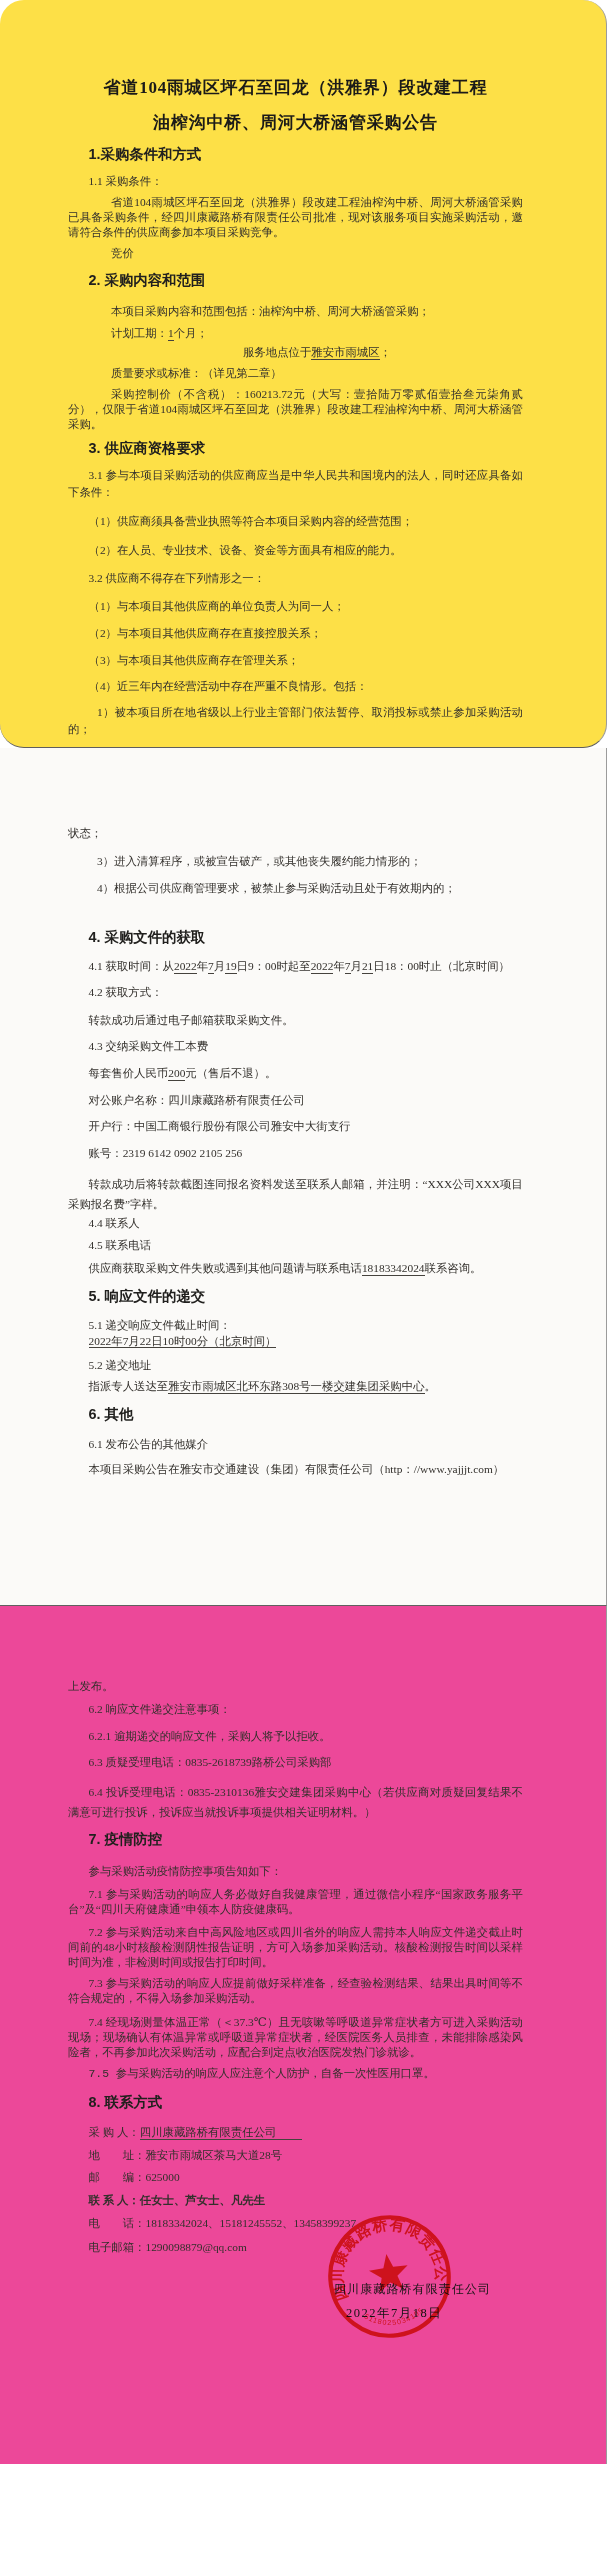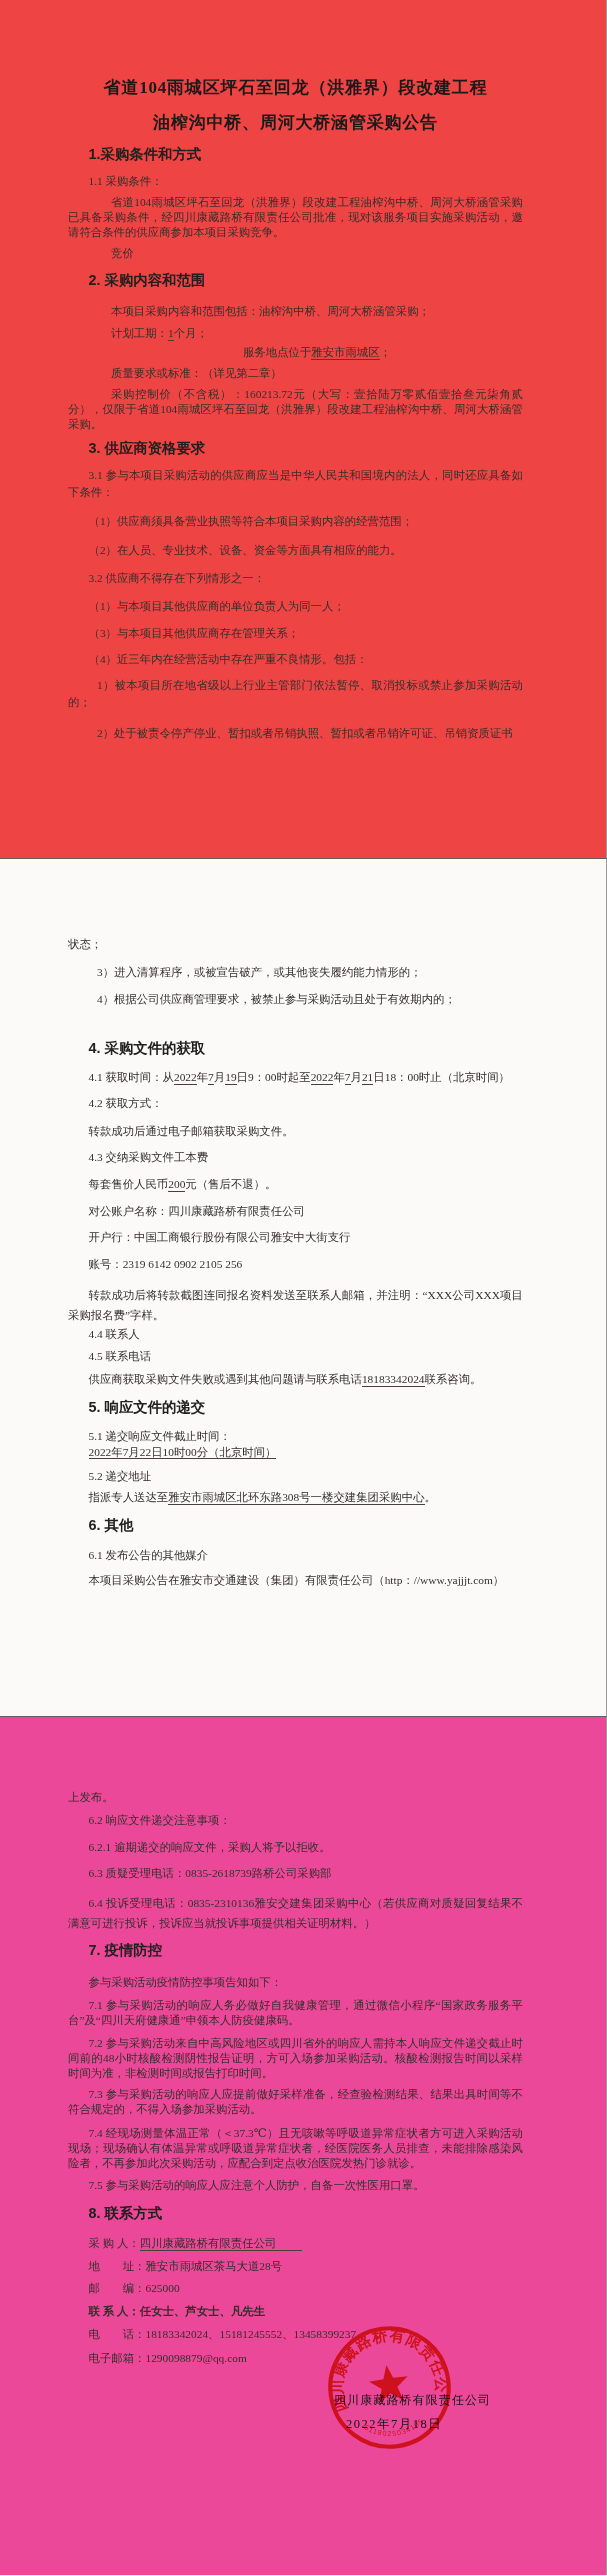--- a/index.html
+++ b/index.html
@@ -1,19 +1,19 @@
 <!DOCTYPE html>
 <html style="font-size:12px"><head>
 <meta charset="utf-8">
 <style>
   html,body{margin:0;padding:0;background:#ffffff;}
   body{width:607px;font-family:"Liberation Serif","DejaVu Serif",serif;}
   #pages{width:607px;}
   .page{position:relative;width:607px;box-sizing:border-box;overflow:hidden;border-right:1.5px solid #9b9b9b;}
-  .page-1{height:859px;background:#ef4444;border-bottom:1.5px solid #5e5e5e;}
+  .page-1{height:748px;background:#fde047;border-bottom:1.5px solid #5e5e5e;border-radius:24px;}
   .page-2{height:858px;background:#fbfaf8;border-bottom:1.5px solid #606060;}
   .page-3{height:858px;background:#ec4899;}
   .content{position:relative;margin:0 83px 0 68px;color:#33302c;font-size:11.4px;line-height:16px;text-align:left;}
   .b{margin:0;}
   .b-title{font-size:17px;font-weight:bold;line-height:30px;text-align:center;color:#1b1a18;letter-spacing:0.8px;}
   .b-h{font-family:"Liberation Sans","DejaVu Sans",sans-serif;font-weight:bold;font-size:14.4px;line-height:20px;color:#21201e;text-indent:20.5px;}
   .b-line{text-indent:20.5px;line-height:16px;}
   .b-line2{text-indent:43px;line-height:16px;}
   .b-item{text-indent:20.5px;line-height:16px;}
   .b-item2{text-indent:29px;line-height:16px;}
@@ -48,20 +48,21 @@
         <div class="b b-line2" style="margin-top: 6px;"><span>计划工期：</span><span class="u">1</span><span>个月；</span></div>
         <div class="b b-line2" style="margin-top: 3px; text-align: center;"><span>服务地点位于</span><span class="u">雅安市雨城区</span><span>；</span></div>
         <div class="b b-line2" style="margin-top: 5.3px;"><span>质量要求或标准：（详见第二章）</span></div>
         <div class="b b-para" style="margin-top: 6px;"><span>采购控制价（不含税）：160213.72元（大写：壹拾陆万零贰佰壹拾叁元柒角贰分），仅限于省道104雨城区坪石至回龙（洪雅界）段改建工程油榨沟中桥、周河大桥涵管采购。</span></div>
         <div class="b b-h" style="margin-top: 6px;"><span>3. 供应商资格要求</span></div>
         <div class="b b-psub lh22" style="margin-top: 9px;"><span>3.1 参与本项目采购活动的供应商应当是中华人民共和国境内的法人，同时还应具备如下条件：</span></div>
         <div class="b b-item" style="margin-top: 12px;"><span>（1）供应商须具备营业执照等符合本项目采购内容的经营范围；</span></div>
         <div class="b b-item" style="margin-top: 13px;"><span>（2）在人员、专业技术、设备、资金等方面具有相应的能力。</span></div>
         <div class="b b-line" style="margin-top: 12px;"><span>3.2 供应商不得存在下列情形之一：</span></div>
         <div class="b b-item" style="margin-top: 12px;"><span>（1）与本项目其他供应商的单位负责人为同一人；</span></div>
+        <div class="b b-item" style="margin-top: 11.4px;"><span>（2）与本项目其他供应商存在直接控股关系；</span></div>
         <div class="b b-item" style="margin-top: 11.4px;"><span>（3）与本项目其他供应商存在管理关系；</span></div>
         <div class="b b-item" style="margin-top: 10px;"><span>（4）近三年内在经营活动中存在严重不良情形。包括：</span></div>
         <div class="b b-psub lh22 ind38" style="margin-top: 10px;"><span>1）被本项目所在地省级以上行业主管部门依法暂停、取消投标或禁止参加采购活动的；</span></div>
         <div class="b b-item2" style="margin-top: 15px;"><span>2）处于被责令停产停业、暂扣或者吊销执照、暂扣或者吊销许可证、吊销资质证书</span></div>
       </div>
     </div>
     <div class="page page-2">
       <div class="content">
         <div class="b b-flush" style="margin-top: 77px;"><span>状态；</span></div>
         <div class="b b-item2" style="margin-top: 12px;"><span>3）进入清算程序，或被宣告破产，或其他丧失履约能力情形的；</span></div>
@@ -95,21 +96,21 @@
         <div class="b b-line" style="margin-top: 6.8px;"><span>6.2 响应文件递交注意事项：</span></div>
         <div class="b b-line" style="margin-top: 11.4px;"><span>6.2.1 逾期递交的响应文件，采购人将予以拒收。</span></div>
         <div class="b b-line" style="margin-top: 10px;"><span>6.3 质疑受理电话：0835-2618739路桥公司采购部</span></div>
         <div class="b b-psub lh26" style="margin-top: 11.4px;"><span>6.4 投诉受理电话：0835-2310136雅安交建集团采购中心（若供应商对质疑回复结果不满意可进行投诉，投诉应当就投诉事项提供相关证明材料。）</span></div>
         <div class="b b-h" style="margin-top: 7.6px;"><span>7. 疫情防控</span></div>
         <div class="b b-line" style="margin-top: 13.7px;"><span>参与采购活动疫情防控事项告知如下：</span></div>
         <div class="b b-psub" style="margin-top: 8.3px;"><span>7.1 参与采购活动的响应人务必做好自我健康管理，通过微信小程序“国家政务服务平台”及“四川天府健康通”申领本人防疫健康码。</span></div>
         <div class="b b-psub" style="margin-top: 7.6px;"><span>7.2 参与采购活动来自中高风险地区或四川省外的响应人需持本人响应文件递交截止时间前的48小时核酸检测阴性报告证明，方可入场参加采购活动。核酸检测报告时间以采样时间为准，非检测时间或报告打印时间。</span></div>
         <div class="b b-psub" style="margin-top: 6px;"><span>7.3 参与采购活动的响应人应提前做好采样准备，经查验检测结果、结果出具时间等不符合规定的，不得入场参加采购活动。</span></div>
         <div class="b b-psub" style="margin-top: 9px;"><span>7.4 经现场测量体温正常（＜37.3℃）且无咳嗽等呼吸道异常症状者方可进入采购活动现场；现场确认有体温异常或呼吸道异常症状者，经医院医务人员排查，未能排除感染风险者，不再参加此次采购活动，应配合到定点收治医院发热门诊就诊。</span></div>
-        <div class="b b-line" style="margin-top: 6px;"><span>7.5 参与采购活动的响应人应注意个人防护，自备一次性医用口罩。</span></div>
+        <div class="b b-line" style="margin-top: 6px; font-family: Liberation Mono, monospace;"><span>7.5 参与采购活动的响应人应注意个人防护，自备一次性医用口罩。</span></div>
         <div class="b b-h" style="margin-top: 10px;"><span>8. 联系方式</span></div>
         <div class="b b-contact" style="margin-top: 12px;"><span>采 购 人：</span><span class="u u-ext">四川康藏路桥有限责任公司</span></div>
         <div class="b b-contact" style="margin-top: 6.8px;"><span>地　　址：雅安市雨城区茶马大道28号</span></div>
         <div class="b b-contact" style="margin-top: 6.8px;"><span>邮　　编：625000</span></div>
         <div class="b b-contact" style="margin-top: 6.8px; font-weight: bold;"><span>联 系 人：任女士、芦女士、凡先生</span></div>
         <div class="b b-contact" style="margin-top: 6.8px;"><span>电　　话：18183342024、15181245552、13458399237</span></div>
         <div class="b b-contact" style="margin-top: 7.6px;"><span>电子邮箱：1290098879@qq.com</span></div>
       </div>
       <div class="sig-company">四川康藏路桥有限责任公司</div>
       <div class="sig-date">2022年7月18日</div>

